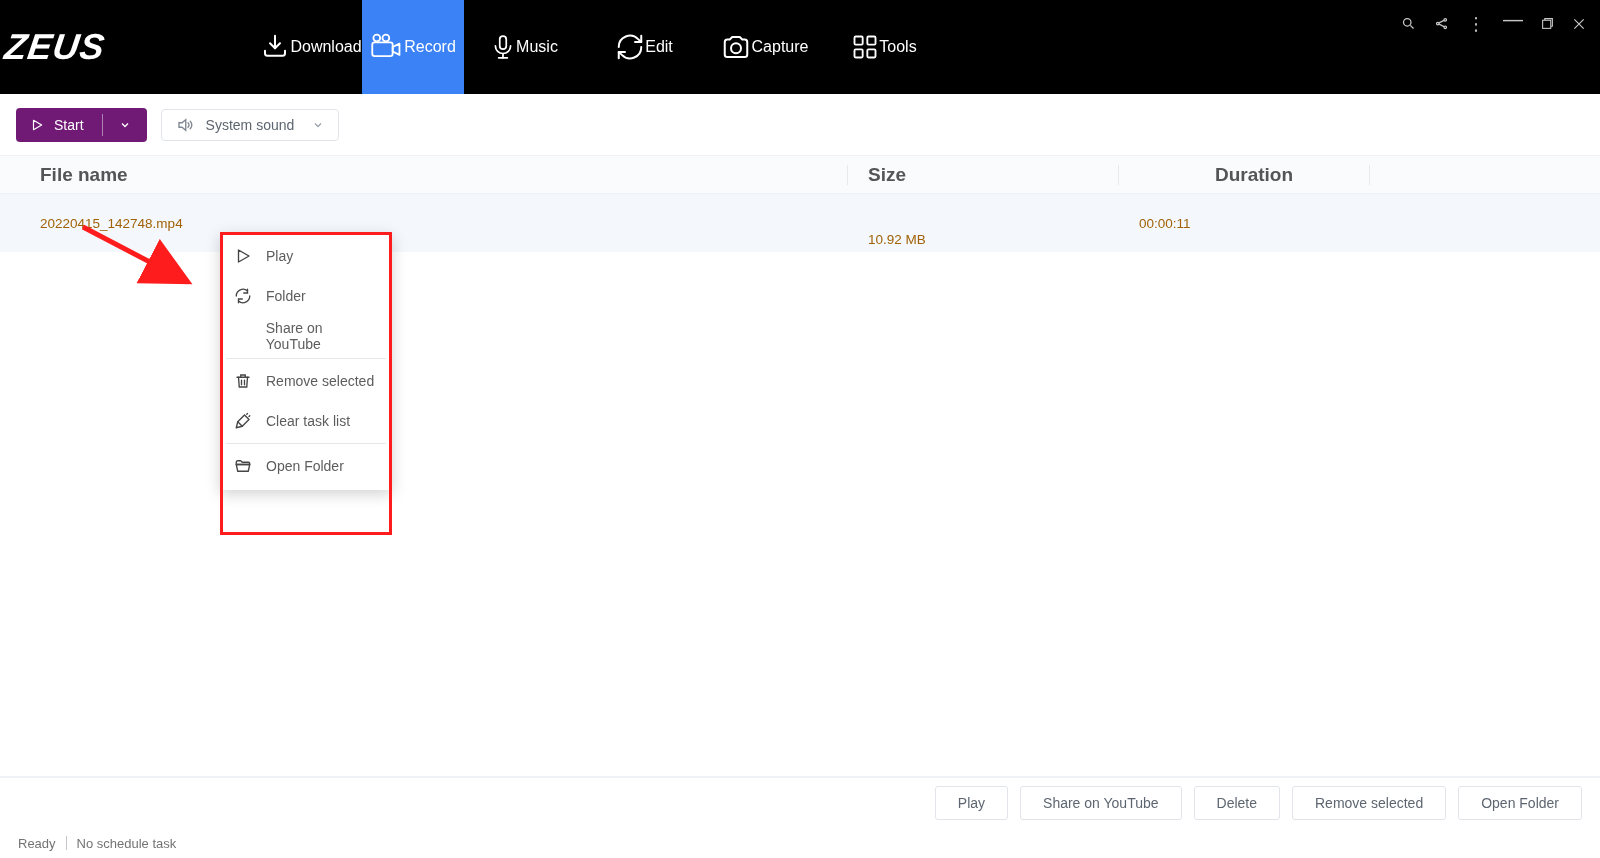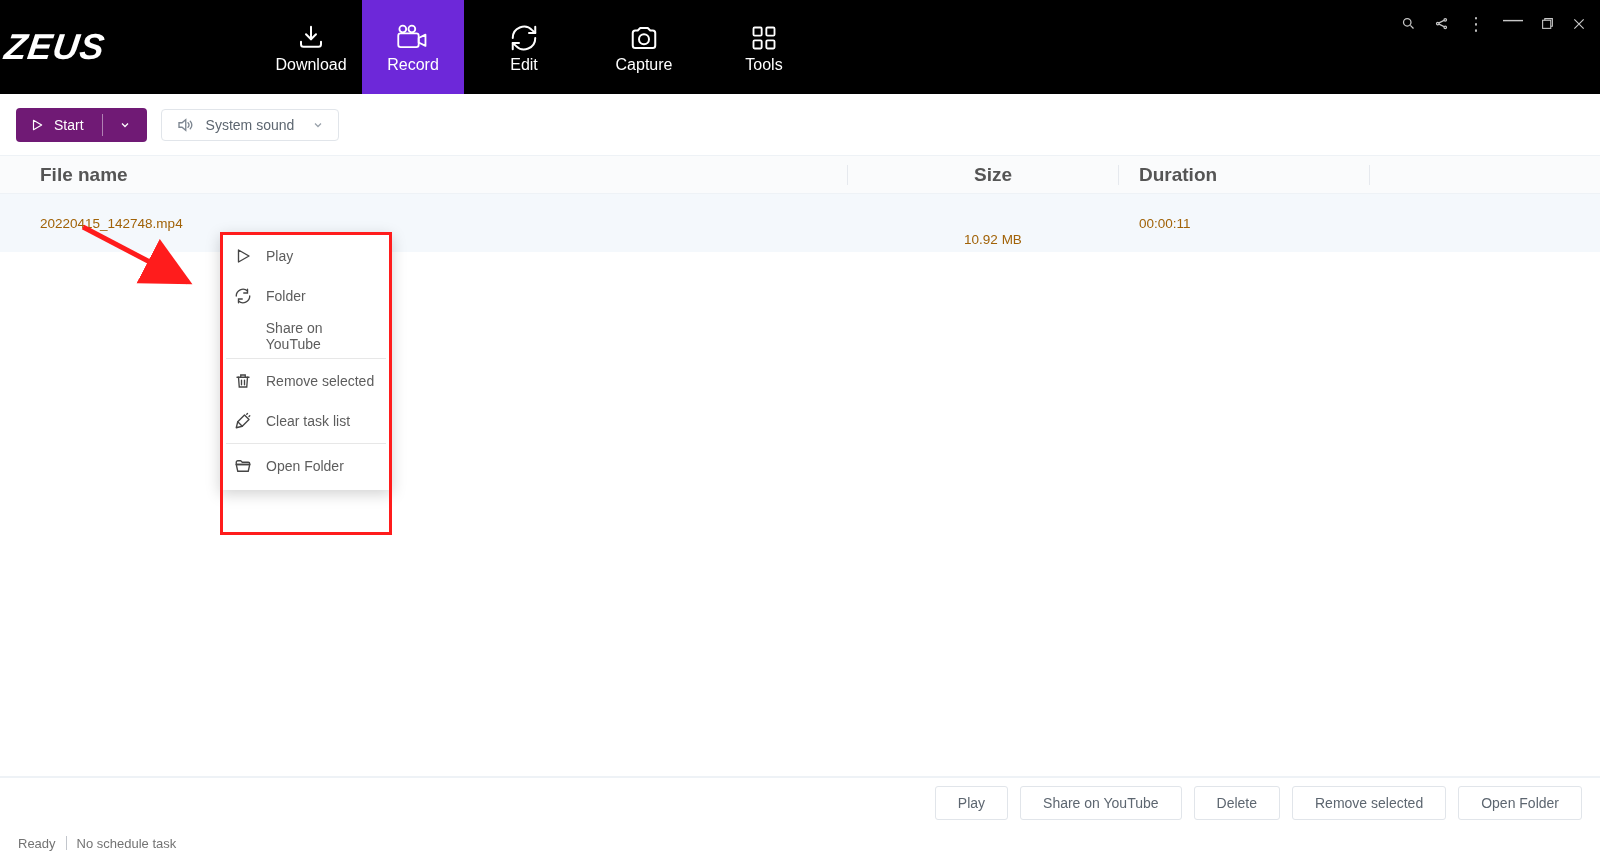--- a/index.html
+++ b/index.html
@@ -4,39 +4,39 @@
 <style>
 * { margin: 0; padding: 0; box-sizing: border-box; font-family: "Segoe UI", Arial, sans-serif; }
 body { width: 1600px; height: 858px; background: #fff; overflow: hidden; position: relative; }
 
 
 .topbar { height: 94px; background: #000; display: flex; align-items: stretch; color: #fff; position: relative; }
 .logo { width: 110px; display: flex; align-items: center; justify-content: center; padding-left: 18px; padding-right: 18px; }
 .logo span { font-size: 36px; font-weight: 900; letter-spacing: 1px; font-style: italic; transform: skew(-8deg); font-family: Arial Black, Arial, sans-serif; }
 
 .nav-spacer1 { width: 150px; }
-.nav-item { width: 102px; display: flex; flex-direction: column; align-items: center; justify-content: center; gap: 0; cursor: pointer; font-size: 16px; }
-.nav-item.active { background: #6d28d9; }
+.nav-item { width: 102px; display: flex; align-items: center; justify-content: center; gap: 0; cursor: pointer; font-size: 16px; }
+.nav-item.active { background: #3b82f6; }
 .nav-item .nicon { height: 36px; display: flex; align-items: center; justify-content: center; }
 .nav-item.wide { width: 120px; }
 
 .win-controls { position: absolute; right: 14px; top: 12px; display: flex; gap: 18px; align-items: center; color: #bfbfbf; }
 .win-controls span { cursor: pointer; font-size: 16px; }
 
 
 .subbar { height: 62px; border-bottom: 1px solid #eef2f6; display: flex; align-items: center; padding: 0 16px; gap: 14px; }
 .btn-start { height: 34px; background: #701a75; border-radius: 4px; display: flex; align-items: center; color: #fff; padding: 0 10px 0 14px; gap: 10px; cursor: pointer; }
 .btn-start .divider { width: 1px; height: 22px; background: rgba(255,255,255,.45); margin-left: 8px; }
 .btn-start .chev { font-size: 12px; padding: 0 6px; }
 .sound-pill { height: 32px; border: 1px solid #e1e5ea; border-radius: 4px; display: flex; align-items: center; padding: 6px 14px; gap: 12px; color: #5d6670; cursor: pointer; font-size: 14px; }
 
 
 .thdr { height: 38px; background: #fafbfc; border-bottom: 1px solid #eef2f6; display: flex; align-items: center; font-size: 19px; color: #555; font-weight: 600; }
 .col-fn { flex: 1; padding-left: 40px; }
-.col-sz { width: 270px; text-align: center; }
+.col-sz { width: 270px; }
 .col-du { width: 250px; }
 .col-tail { width: 230px; }
 .vline { width: 1px; height: 20px; background: #e6e9ee; }
 
 .trow { height: 58px; display: flex; align-items: center; font-size: 13.5px; color: #a16207; background: #f4f8fc; }
 .trow .col-fn { padding-left: 40px; }
 
 
 .ctx-wrap { position: absolute; left: 220px; top: 232px; }
 .ctx-wrap .border-red { position: absolute; inset: 0; border: 3px solid #ff1c1c; pointer-events: none; }
@@ -82,20 +82,31 @@
       <svg width="34" height="30" viewBox="0 0 30 24" fill="none" stroke="#fff" stroke-width="1.6" stroke-linecap="round" stroke-linejoin="round">
         <rect x="2" y="8" width="18" height="12" rx="2"></rect>
           <path d="M20 12l6-3v10l-6-3z"></path>
         <circle cx="6" cy="4" r="3"></circle>
           <circle cx="14" cy="4" r="3"></circle>
       </svg>
     </div>
     <span>Record</span>
   </div>
 
+  <div class="nav-item wide">
+    <div class="nicon">
+      <svg width="26" height="30" viewBox="0 0 24 24" fill="none" stroke="#fff" stroke-width="1.6" stroke-linecap="round" stroke-linejoin="round">
+        <rect x="9" y="2" width="6" height="12" rx="3"></rect>
+          <path d="M5 11a7 7 0 0 0 14 0"></path>
+          <path d="M12 18v4"></path>
+          <path d="M8 22h8"></path>
+      </svg>
+    </div>
+    <span>Music</span>
+  </div>
 
   <div class="nav-item wide">
     <div class="nicon">
       <svg width="30" height="30" viewBox="0 0 24 24" fill="none" stroke="#fff" stroke-width="1.6" stroke-linecap="round" stroke-linejoin="round">
         <path d="M3 12a9 9 0 0 1 15.5-6.3L21 8"></path>
           <path d="M21 3v5h-5"></path>
         <path d="M21 12a9 9 0 0 1-15.5 6.3L3 16"></path>
           <path d="M3 21v-5h5"></path>
       </svg>
     </div>
@@ -186,21 +197,21 @@
         </svg>
     </span>
   </div>
 </div>
 
 <div class="thdr">
   <div class="col-fn">File name</div>
   <div class="vline"></div>
   <div class="col-sz" style="padding-left:20px;"><span>Size</span></div>
   <div class="vline"></div>
-  <div class="col-du" style="padding-left:20px;"><span>Duration</span></div>
+  <div class="col-du" style="padding-left:20px;text-align:center;"><span>Duration</span></div>
   <div class="vline"></div>
   <div class="col-tail"></div>
 </div>
 
 <div class="trow">
   <div class="col-fn">20220415_142748.mp4</div>
   <div style="width:1px"></div>
   <div class="col-sz" style="padding-left:20px;margin-top:32px;"><span>10.92 MB</span></div>
   <div style="width:1px"></div>
   <div class="col-du" style="padding-left:20px;"><span>00:00:11</span></div>

